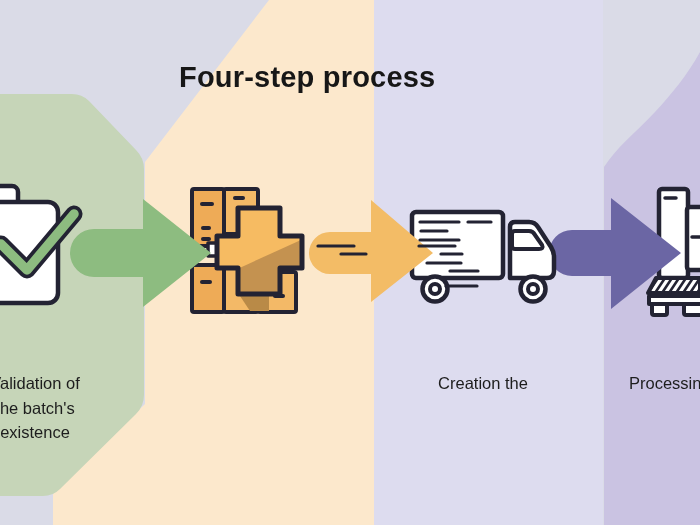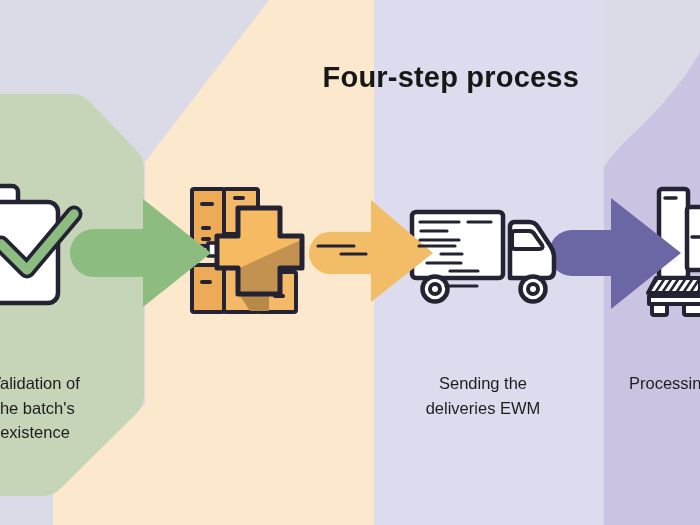--- a/index.html
+++ b/index.html
@@ -3,21 +3,21 @@
 <meta charset="utf-8">
 <style>
   html,body{margin:0;padding:0;background:#ffffff;}
   .stage{
     position:relative;width:700px;height:525px;overflow:hidden;
     font-family:"Liberation Sans", sans-serif;
   }
   .stage svg{position:absolute;left:0;top:0;}
   .title{
     position:absolute;left:179px;top:58px;width:400px;
-    text-align:right;font-size:29px;font-weight:700;color:#171717;
+    text-align:left;font-size:29px;font-weight:700;color:#171717;
     letter-spacing:0.2px;line-height:38px;
   }
   .step-label{
     position:absolute;top:371px;width:170px;text-align:center;
     font-size:16.5px;color:#1d1d1d;line-height:24.5px;font-weight:400;
   }
   .step-label span{display:block;}
   .label-1{left:-50px;}
   .label-2{left:171px;}
   .label-3{left:398px;}
@@ -130,21 +130,20 @@
 <div class="title">Four-step process</div>
 
 <div class="step-label label-1">
   <span>Validation of</span>
   <span>the batch's</span>
   <span>existence</span>
 </div>
 
 
 <div class="step-label label-3">
-  <span>Sending the</span>
-  <span>deliveries EWM</span>
+  <span>Creation the</span>
 </div>
 
 <div class="step-label label-4">
   <span>Processing</span>
 </div>
 
 </div>
 
 </body></html>

